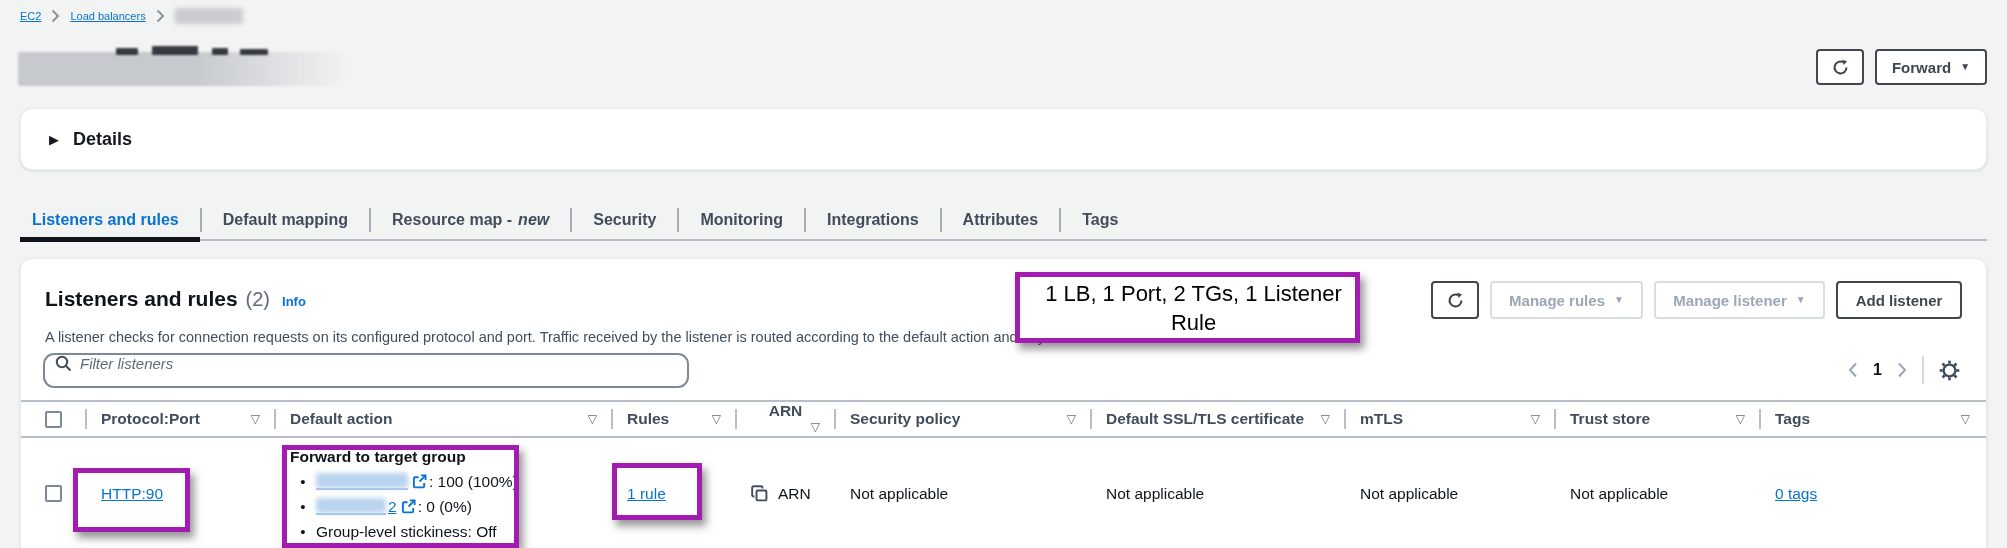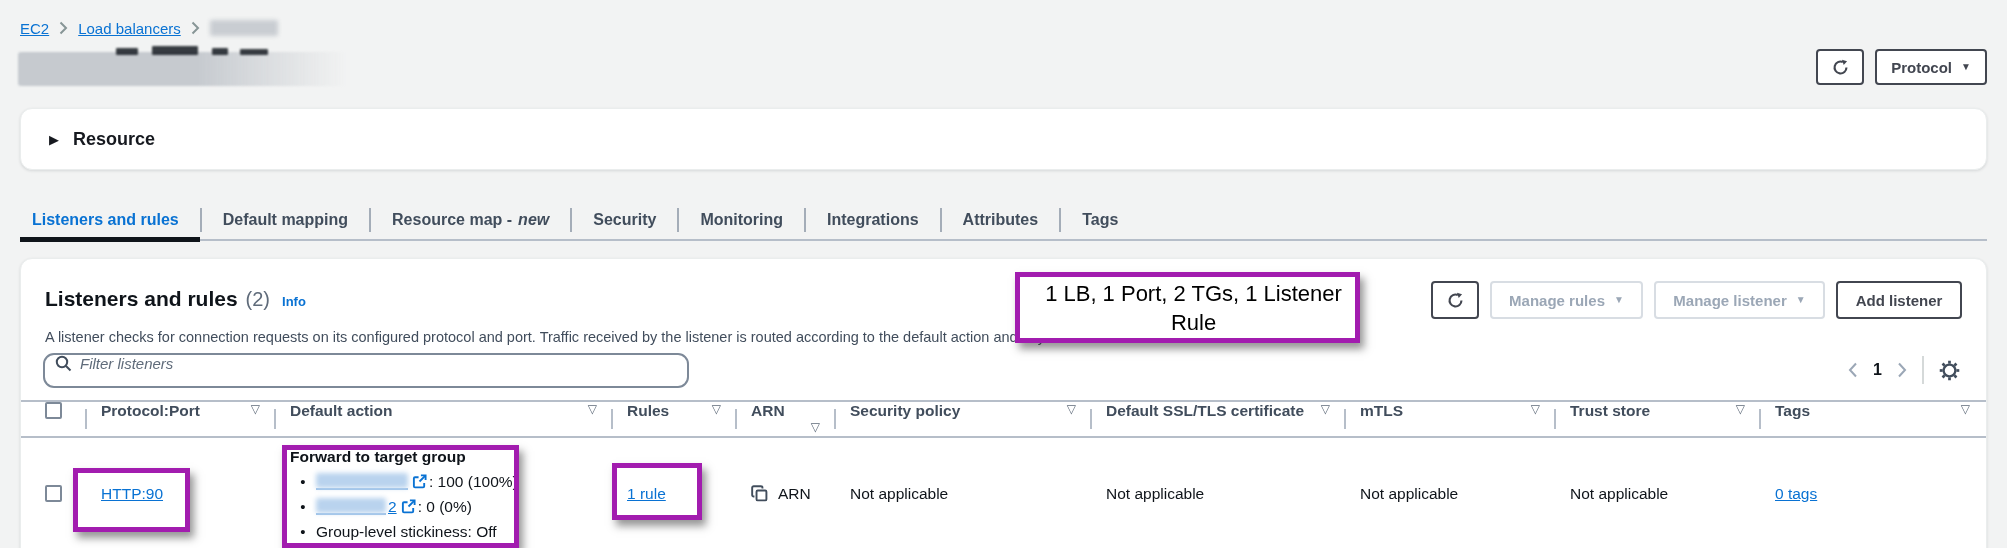--- a/index.html
+++ b/index.html
@@ -6,21 +6,21 @@
   html,body { width:2007px; height:548px; overflow:hidden; }
   body {
     background:#f2f3f3;
     font-family:"Liberation Sans","DejaVu Sans",sans-serif;
     color:#16191f;
     position:relative;
   }
   .abs { position:absolute; }
 
   
-  .breadcrumb { left:20px; top:17px; height:22px; display:flex; align-items:center; gap:10px; font-size:15px; }
+  .breadcrumb { left:20px; top:5px; height:22px; display:flex; align-items:center; gap:10px; font-size:11px; }
   .crumb-link { color:#0972d3; text-decoration:underline; cursor:pointer; }
   .crumb-sep svg { display:block; }
   .crumb-redacted { width:68px; height:16px; background:#c9cdd2; border-radius:2px; filter:blur(2px); }
 
   
   .title-redaction { left:18px; top:52px; width:345px; height:34px;
     background:linear-gradient(90deg,#c6cacf 0%,#c6cacf 52%,rgba(198,202,207,0) 95%);
     filter:blur(1px); border-radius:3px; }
   .title-fragments span { position:absolute; background:#171c23; filter:blur(1.2px); opacity:.85; border-radius:1px; }
 
@@ -75,21 +75,21 @@
   .filter-box input::placeholder { color:#5f6b7a; font-style:italic; }
   .pagination { position:absolute; right:26px; top:97px; display:flex; align-items:center; gap:15px; }
   .pg-chevron { cursor:pointer; display:flex; }
   .pg-num { font-size:16px; font-weight:bold; color:#0f141a; }
   .pg-divider { width:2px; height:28px; background:#d5d9d9; }
   .gear { cursor:pointer; display:flex; }
 
   
   .tbl { position:absolute; left:0; right:0; top:141px; }
   .thead { display:flex; align-items:center; height:38px; border-top:2px solid #b6bec9; border-bottom:2px solid #b6bec9; }
-  .th { position:relative; height:100%; display:flex; padding:0 16px 0 14px; font-size:15.5px; font-weight:bold; color:#414d5c; }
+  .th { position:relative; height:100%; display:flex; align-items:center; padding:0 16px 0 14px; font-size:15.5px; font-weight:bold; color:#414d5c; }
   .th .sort { margin-left:auto; font-size:12px; color:#5f6b7a; cursor:pointer; padding-left:8px; }
   .th:not(:last-child)::after { content:''; position:absolute; right:0; top:7px; bottom:7px; width:2px; background:#b6bec9; }
   .trow { display:flex; align-items:center; height:111px; }
   .td { padding:0 16px 0 14px; font-size:15.5px; color:#0f141a; }
   .c-sel   { width:66px;  display:flex; justify-content:flex-start; padding-left:24px; }
   .c-proto { width:189px; }
   .c-action{ width:337px; }
   .c-rules { width:124px; }
   .c-arn   { width:99px;flex-direction:column;  }
   .c-sec   { width:256px; }
@@ -153,28 +153,28 @@
 <div class="abs header-actions">
   <div class="btn icon-btn">
     <span>
       <svg width="17" height="17" viewBox="0 0 16 16">
         <path d="M13.6 8 A5.6 5.6 0 1 1 10.2 2.85" fill="none" stroke="#424650" stroke-width="2"></path>
         <path d="M9.4 0.6 L14.2 2.0 L11.0 5.6 Z" fill="#424650"></path>
       </svg>
     </span>
   </div>
   <div class="btn actions-btn">
-    <span>Protocol</span>
+    <span>Forward</span>
     <span class="caret">▼</span>
   </div>
 </div>
 
 <div class="abs card details-card">
   <span class="details-arrow">▶</span>
-  <span class="details-title">Resource</span>
+  <span class="details-title">Details</span>
 </div>
 
 <div class="abs tabs">
   <div class="tab active">
       <span>Listeners and rules</span>
     </div>
   <div class="tab-divider"></div>
   <div class="tab">
       <span>Default mapping</span>
     </div>

